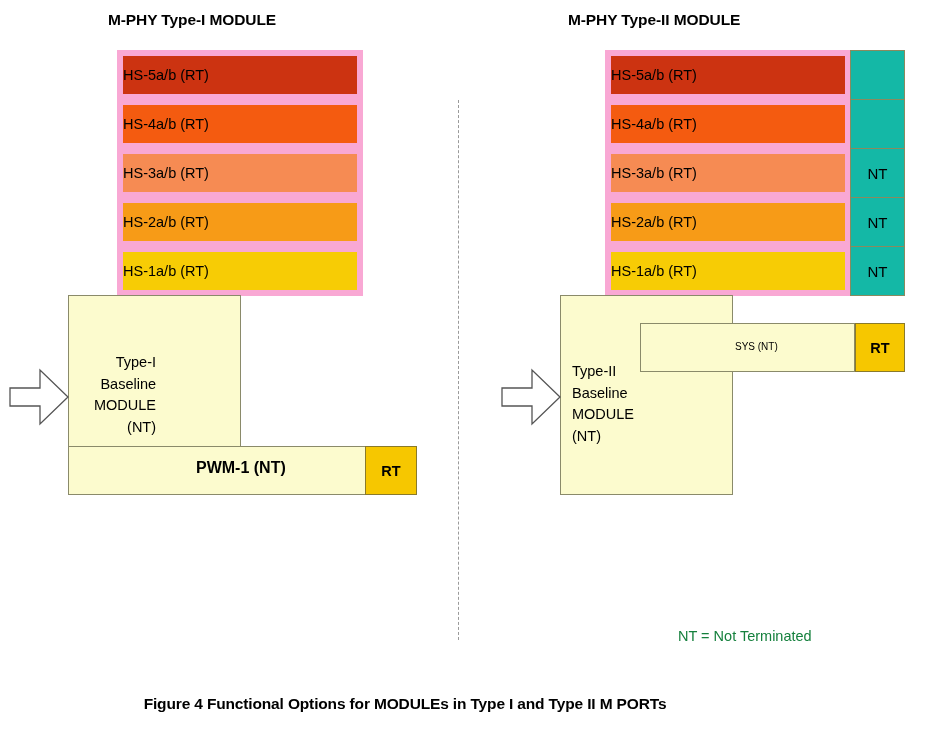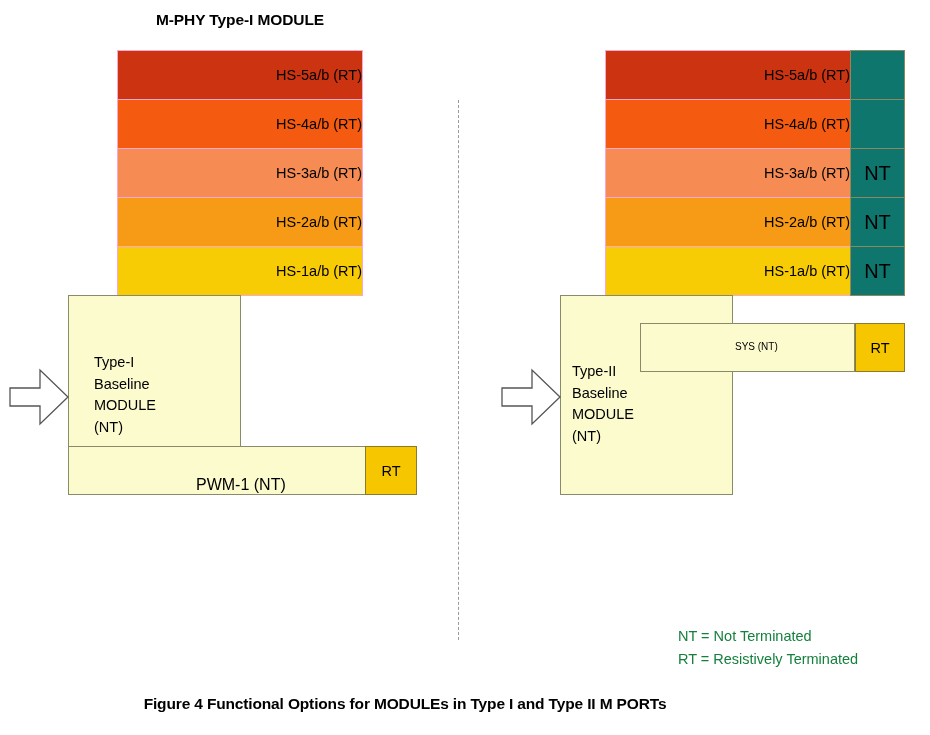--- a/index.html
+++ b/index.html
@@ -14,42 +14,41 @@
     background: #ffffff;
     font-family: "Liberation Sans", sans-serif;
     overflow: hidden;
   }
   .abs { position: absolute; box-sizing: border-box; }
 
   .panel-title {
     font-size: 15.5px;
     font-weight: bold;
     color: #000000;
-    text-align: center;
+    text-align: left;
     letter-spacing: -0.1px;
     white-space: nowrap;
   }
 
   
   .hs-row {
-    border: 1px solid #f9a8d4;
-    display: flex;
-    align-items: center;
-    justify-content: flex-end;
-    font-size: 14.5px;
-    color: #000000;
-    padding-left: 12px;
+    border: 6px solid #f9a8d4;
+    display: flex;
+    align-items: center;
+    justify-content: flex-start;
+    font-size: 14.5px;
+    color: #000000;
   }
   .nt-cell {
     border: 1px solid #8a8a5e;
-    background: #0f766e;
+    background: #14b8a6;
     display: flex;
     align-items: center;
     justify-content: center;
-    font-size: 20px;
+    font-size: 15px;
     color: #000000;
   }
 
   
   .module-body {
     background: #FCFBCE;
     border: 1px solid #8a8a6a;
   }
   .module-label {
     position: absolute;
@@ -69,20 +68,21 @@
     color: #000000;
   }
   .rt-box {
     background: #F6C700;
     border: 1px solid #8a7a2a;
     display: flex;
     align-items: center;
     justify-content: center;
     font-size: 14.5px;
     color: #000000;
+    font-weight: bold;
   }
 
   
   .seam-mask { background: #FCFBCE; }
 
   .divider {
     border-left: 1px dashed #9a9a9a;
     width: 0;
   }
 
@@ -125,41 +125,42 @@
   <div class="hs-row abs" style="left:117px; top:246px; width:246px; height:50px; background:#F7CC05;">
     <span>HS-1a/b (RT)</span>
   </div>
 
   <div class="module-body abs" style="left:68px; top:295px; width:173px; height:200px;"></div>
 
   <div class="arm abs" style="left:68px; top:446px; width:298px; height:49px;"></div>
 
   <div class="seam-mask abs" style="left:69px; top:447px; width:171px; height:47px;"></div>
 
-  <div class="module-label" style="left:94px; top:352px;">
+  <div class="module-label" style="left:94px; top:352px;text-align:right;">
     <div>Type-I</div>
     <div>Baseline</div>
     <div>MODULE</div>
     <div>(NT)</div>
   </div>
 
-  <div class="abs" style="left:196px; top:476px;" style2="">PWM-1 (NT)</div>
+  <div class="abs" style="left:196px; top:459px;font-weight:bold;" style2="">PWM-1 (NT)</div>
 
   <div class="rt-box abs" style="left:365px; top:446px; width:52px; height:49px;">
     <span>RT</span>
   </div>
 
   <div class="abs" style="left:8px; top:366px; width:62px; height:62px;">
     <svg class="arrow-svg" width="62" height="62" viewBox="0 0 62 62">
       <polygon points="2,22 32,22 32,4 60,31 32,58 32,40 2,40" fill="#ffffff" stroke="#555555" stroke-width="1.3"></polygon>
     </svg>
   </div>
 
   <div class="divider abs" style="left:458px; top:100px; height:540px;"></div>
 
+  <div class="panel-title abs" style="left:568px; top:11px; width:264px;">M-PHY Type-II MODULE</div>
 
   <div class="hs-row abs" style="left:605px; top:50px; width:246px; height:50px; background:#CC3311;">
     <span>HS-5a/b (RT)</span>
   </div>
   <div class="nt-cell abs" style="left:850px; top:50px; width:55px; height:50px;">
     <span></span>
   </div>
 
   <div class="hs-row abs" style="left:605px; top:99px; width:246px; height:50px; background:#F45B10;">
     <span>HS-4a/b (RT)</span>
@@ -207,17 +208,16 @@
     <span>RT</span>
   </div>
 
   <div class="abs" style="left:500px; top:366px; width:62px; height:62px;">
     <svg class="arrow-svg" width="62" height="62" viewBox="0 0 62 62">
       <polygon points="2,22 32,22 32,4 60,31 32,58 32,40 2,40" fill="#ffffff" stroke="#555555" stroke-width="1.3"></polygon>
     </svg>
   </div>
 
   <div class="legend-line abs" style="left:678px; top:628px;">NT = Not Terminated</div>
-  <div class="legend-line abs" style="left:678px; top:651px;">RT = Resistively Terminated</div>
 
   <div class="caption abs" style="left:0px; top:695px; width:810px;">Figure 4 Functional Options for MODULEs in Type I and Type II M PORTs</div>
 
 </div>
 
 </body></html>

